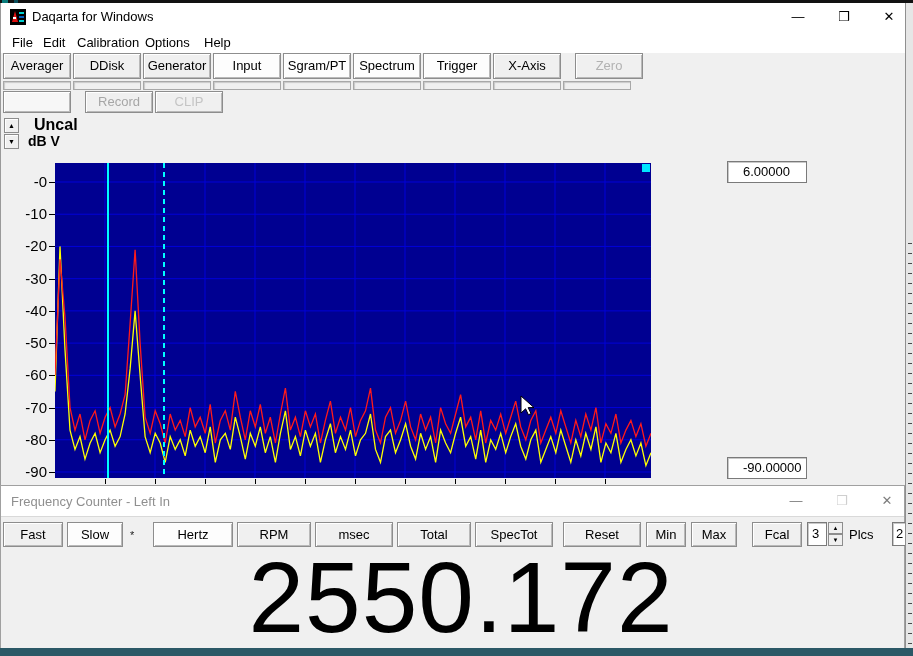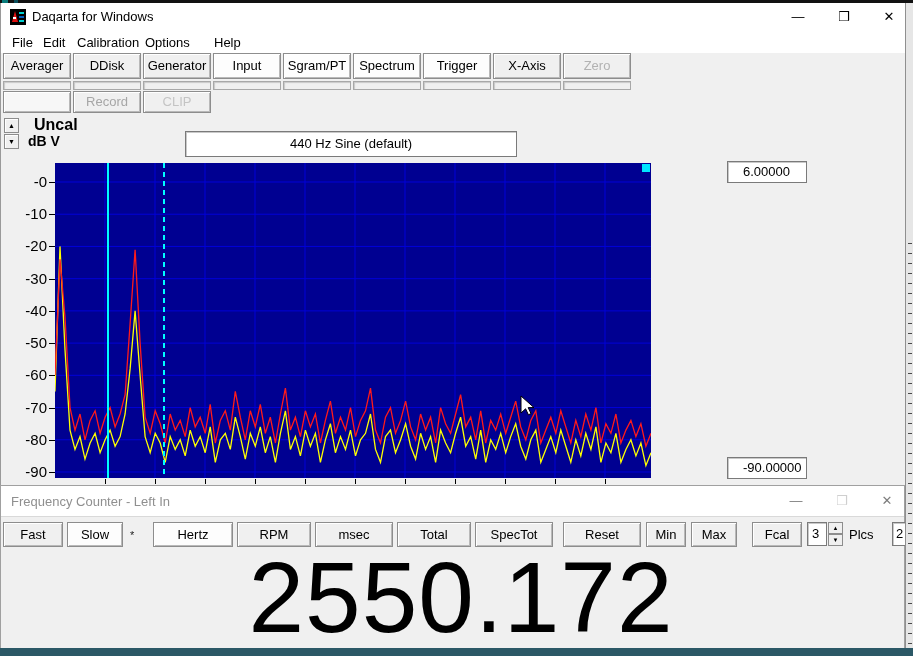--- a/index.html
+++ b/index.html
@@ -23,21 +23,21 @@
   .winbtn{top:0;width:34px;height:28px;text-align:center;line-height:28px;font-size:13px;color:#000;}
   .counter-winbtn{top:0;width:34px;height:30px;text-align:center;line-height:30px;font-size:13px;color:#7d7d7d;}
   .menubar{left:0;top:28px;width:905px;height:22px;background:#ffffff;}
   .menu-item{position:absolute;top:3px;font-size:13px;color:#000;padding:1px 4px;}
 
   
   .btn{position:absolute;background:#f0f0f0;border:1px solid #8d8d8d;
        box-shadow:inset 1px 1px 0 #ffffff, inset -1px -1px 0 #b9b9b9;
        font-size:13px;color:#000;text-align:center;box-sizing:border-box;}
   .btn.active{background:#fdfdfd;}
-  .btn.disabled{color:#b2b2b2;}
+  .btn.disabled{color:#b2b2b2;margin-left:12px;}
   .indicator{position:absolute;height:9px;background:#f0f0f0;border:1px solid #a8a8a8;
        box-shadow:inset 1px 1px 1px #c9c9c9;box-sizing:border-box;}
 
   .sunken{background:#ffffff;border:1px solid #7a7a7a;
        box-shadow:inset 1px 1px 0 #c9c9c9;box-sizing:border-box;}
 
   
   .spin-btn{position:absolute;width:15px;height:15px;background:#f0f0f0;border:1px solid #8d8d8d;
        box-shadow:inset 1px 1px 0 #fff;font-size:7px;line-height:13px;text-align:center;color:#000;box-sizing:border-box;}
 
@@ -89,21 +89,21 @@
       <span class="abs winbtn" style="left:780px">—</span>
       <span class="abs winbtn" style="left:826px">❒</span>
       <span class="abs winbtn" style="left:871px">✕</span>
     </div>
 
     <div class="abs menubar" id="menubar">
         <span class="menu-item" style="left: 7px;">File</span>
         <span class="menu-item" style="left: 38px;">Edit</span>
         <span class="menu-item" style="left: 72px;">Calibration</span>
         <span class="menu-item" style="left: 140px;">Options</span>
-        <span class="menu-item" style="left: 209px;">Help</span>
+        <span class="menu-item" style="left: 199px;">Help</span>
       </div>
 
     <div id="toolbar">
         <div class="btn " style="left: 2px; top: 50px; width: 68px; height: 26px; line-height: 24px;">Averager</div>
         <div class="btn " style="left: 72px; top: 50px; width: 68px; height: 26px; line-height: 24px;">DDisk</div>
         <div class="btn " style="left: 142px; top: 50px; width: 68px; height: 26px; line-height: 24px;">Generator</div>
         <div class="btn active" style="left: 212px; top: 50px; width: 68px; height: 26px; line-height: 24px;">Input</div>
         <div class="btn active" style="left: 282px; top: 50px; width: 68px; height: 26px; line-height: 24px;">Sgram/PT</div>
         <div class="btn active" style="left: 352px; top: 50px; width: 68px; height: 26px; line-height: 24px;">Spectrum</div>
         <div class="btn active" style="left: 422px; top: 50px; width: 68px; height: 26px; line-height: 24px;">Trigger</div>
@@ -125,21 +125,20 @@
     <div class="btn" style="left:2px;top:88px;width:68px;height:22px;background:#f7f7f7;"></div>
     <div class="btn disabled" style="left:72px;top:88px;width:68px;height:22px;line-height:20px;color:#a6a6a6;">Record</div>
     <div class="btn disabled" style="left:142px;top:88px;width:68px;height:22px;line-height:20px;color:#c4c4c4;">CLIP</div>
 
     <div class="spin-btn" style="left:3px;top:115px;">▲</div>
     <div class="spin-btn" style="left:3px;top:131px;">▼</div>
 
     <span class="abs uncal">Uncal</span>
     <span class="abs dbv">dB V</span>
 
-    <div class="abs sunken gen-title">440 Hz Sine (default)</div>
 
     <div id="yaxis">
         <div class="ylab" style="top: 169px;">-0</div>
         <div class="ytick" style="top: 179px;"></div>
         <div class="ylab" style="top: 201.22px;">-10</div>
         <div class="ytick" style="top: 211.22px;"></div>
         <div class="ylab" style="top: 233.44px;">-20</div>
         <div class="ytick" style="top: 243.44px;"></div>
         <div class="ylab" style="top: 265.66px;">-30</div>
         <div class="ytick" style="top: 275.66px;"></div>

